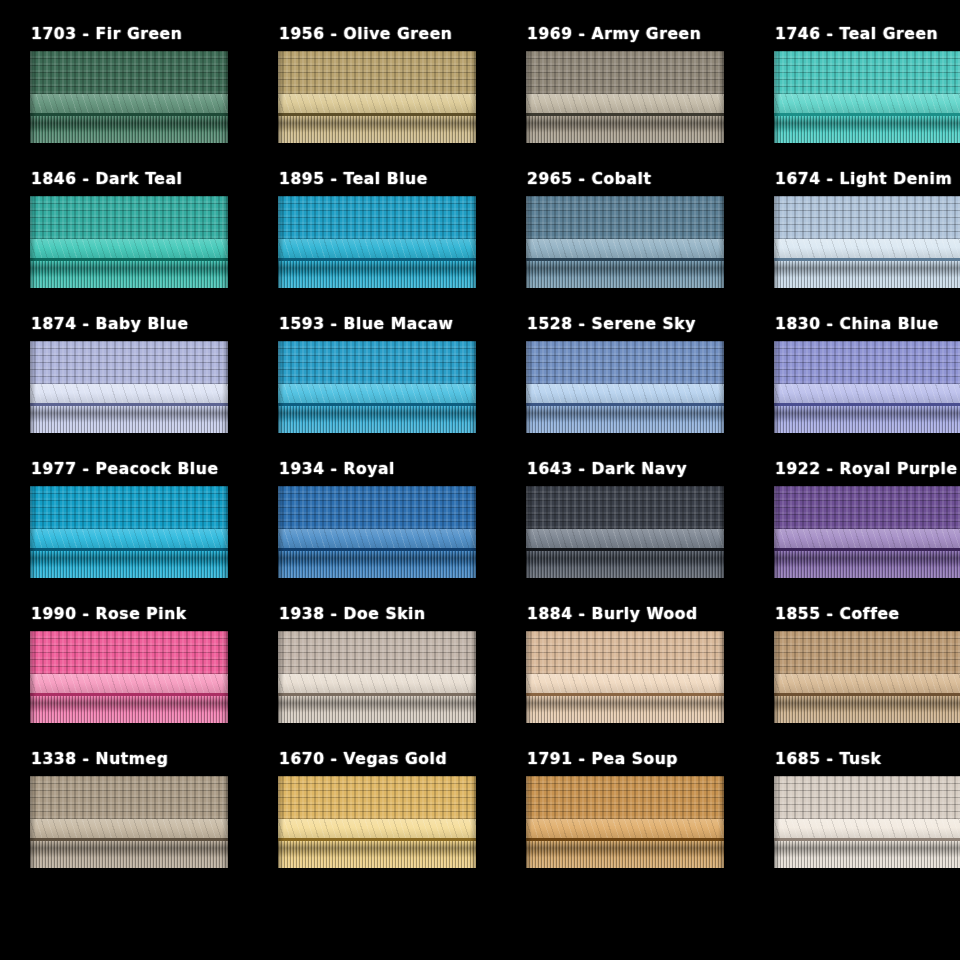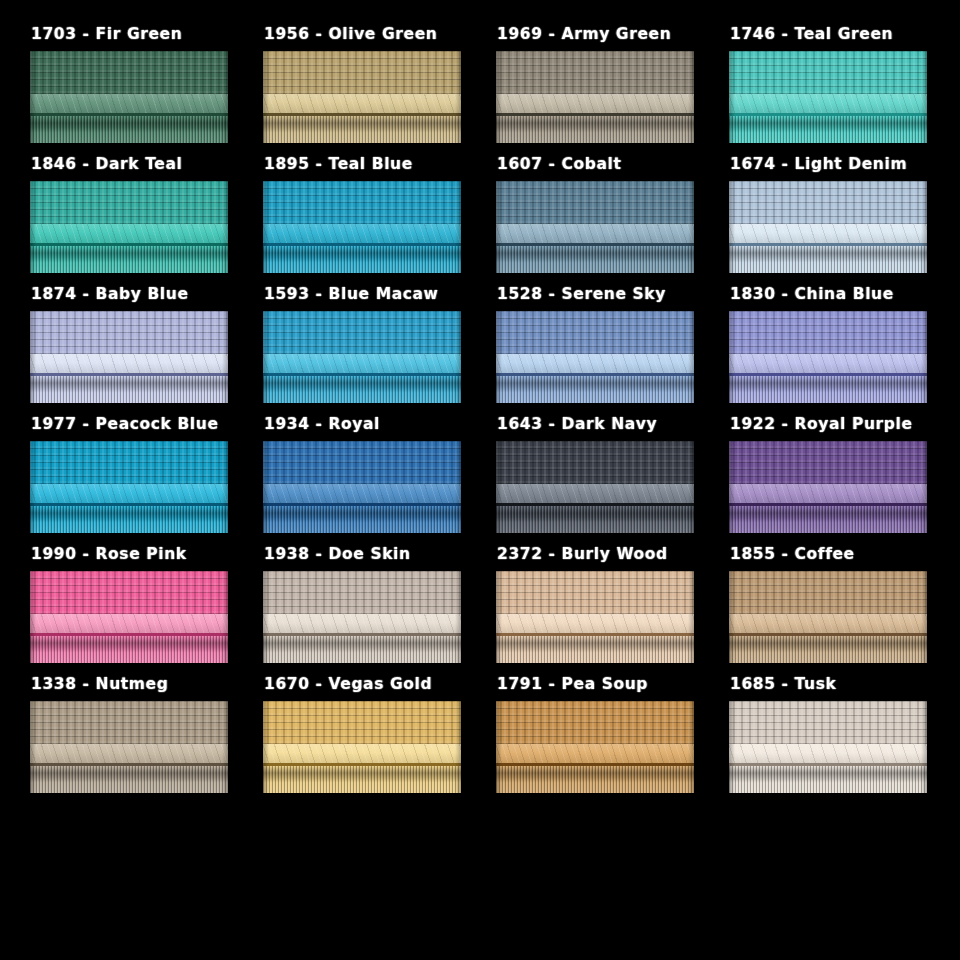--- a/index.html
+++ b/index.html
@@ -26,20 +26,21 @@
 
   .grid {
     display: grid;
     grid-template-columns: repeat(4, 233px);
     grid-auto-rows: 130px;
     column-gap: 0px;
     row-gap: 0px;
     padding-left: 30px;
     padding-top: 25px;
     box-sizing: border-box;
+    gap: 15px;
   }
 
   .cell {
     width: 233px;
     height: 130px;
     position: relative;
   }
 
   .swatch-label {
     color: #ffffff;
@@ -263,21 +264,21 @@
             <div class="sheen"></div>
           </div>
           <div class="band band-line" style="background: rgb(10, 95, 125);"></div>
           <div class="band band-bottom" style="background: rgb(26, 167, 204);">
             <div class="fringe"></div>
           </div>
           <div class="edge-shade"></div>
         </div>
       </div>
       <div class="cell">
-        <div class="swatch-label">1607 - Cobalt</div>
+        <div class="swatch-label">2965 - Cobalt</div>
         <div class="swatch">
           <div class="band band-top" style="background: rgb(91, 127, 149);">
             <div class="weave"></div>
           </div>
           <div class="band band-mid" style="background: rgb(147, 178, 196);">
             <div class="sheen"></div>
           </div>
           <div class="band band-line" style="background: rgb(43, 68, 86);"></div>
           <div class="band band-bottom" style="background: rgb(107, 147, 170);">
             <div class="fringe"></div>
@@ -455,21 +456,21 @@
             <div class="sheen"></div>
           </div>
           <div class="band band-line" style="background: rgb(123, 109, 96);"></div>
           <div class="band band-bottom" style="background: rgb(210, 199, 186);">
             <div class="fringe"></div>
           </div>
           <div class="edge-shade"></div>
         </div>
       </div>
       <div class="cell">
-        <div class="swatch-label">2372 - Burly Wood</div>
+        <div class="swatch-label">1884 - Burly Wood</div>
         <div class="swatch">
           <div class="band band-top" style="background: rgb(217, 185, 154);">
             <div class="weave"></div>
           </div>
           <div class="band band-mid" style="background: rgb(240, 217, 192);">
             <div class="sheen"></div>
           </div>
           <div class="band band-line" style="background: rgb(138, 101, 66);"></div>
           <div class="band band-bottom" style="background: rgb(226, 197, 166);">
             <div class="fringe"></div>

